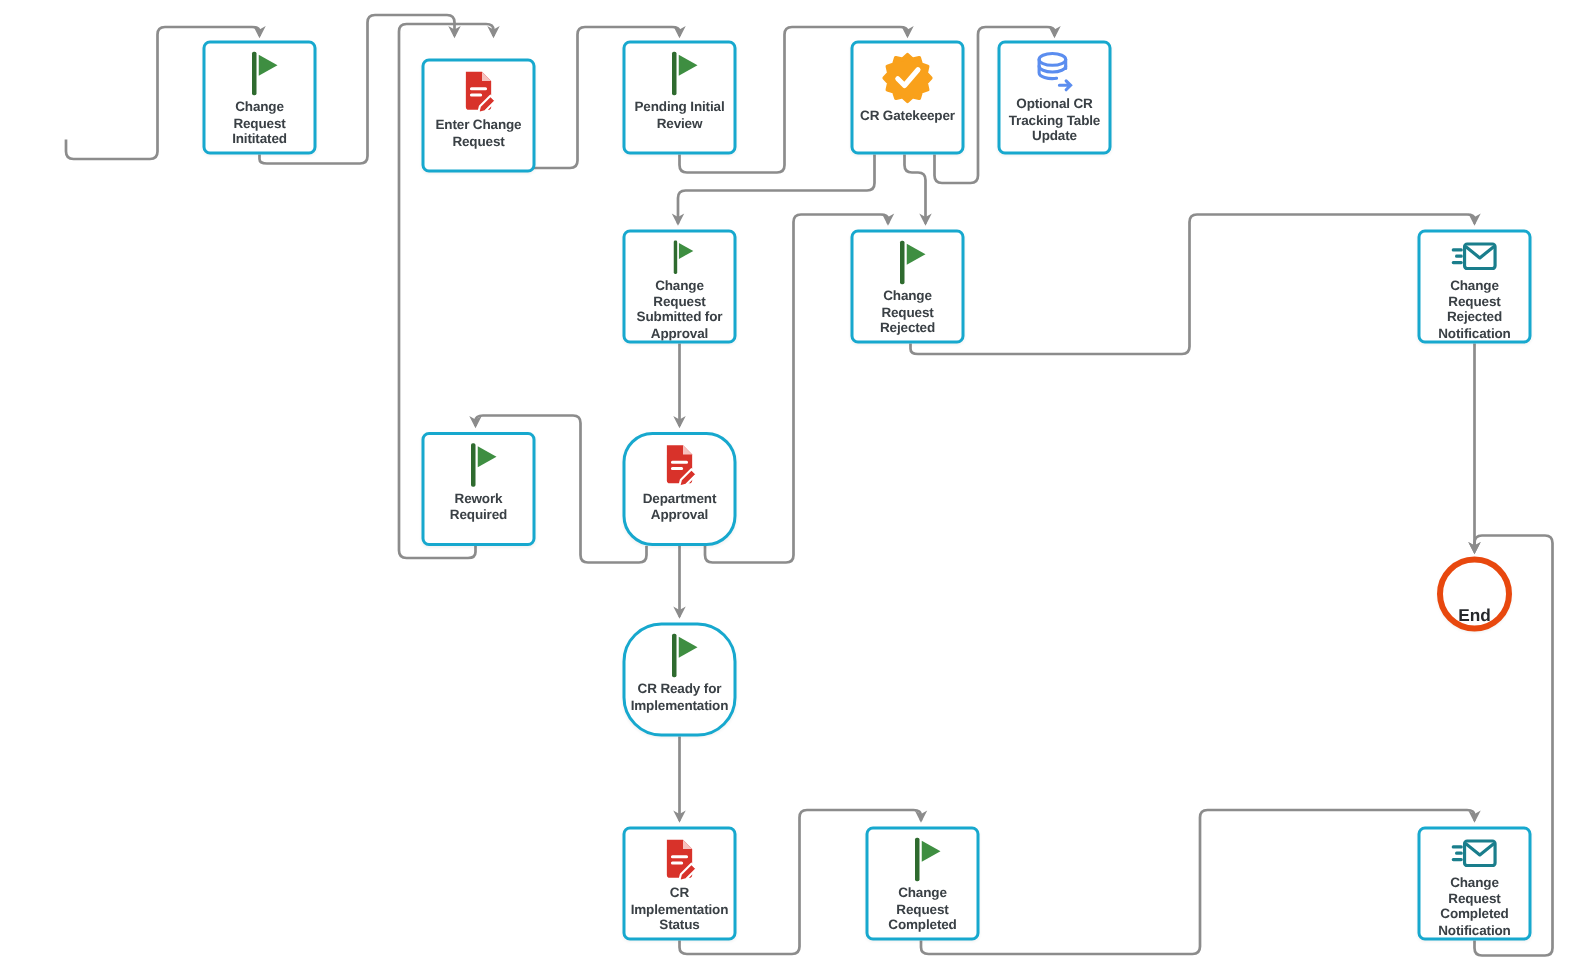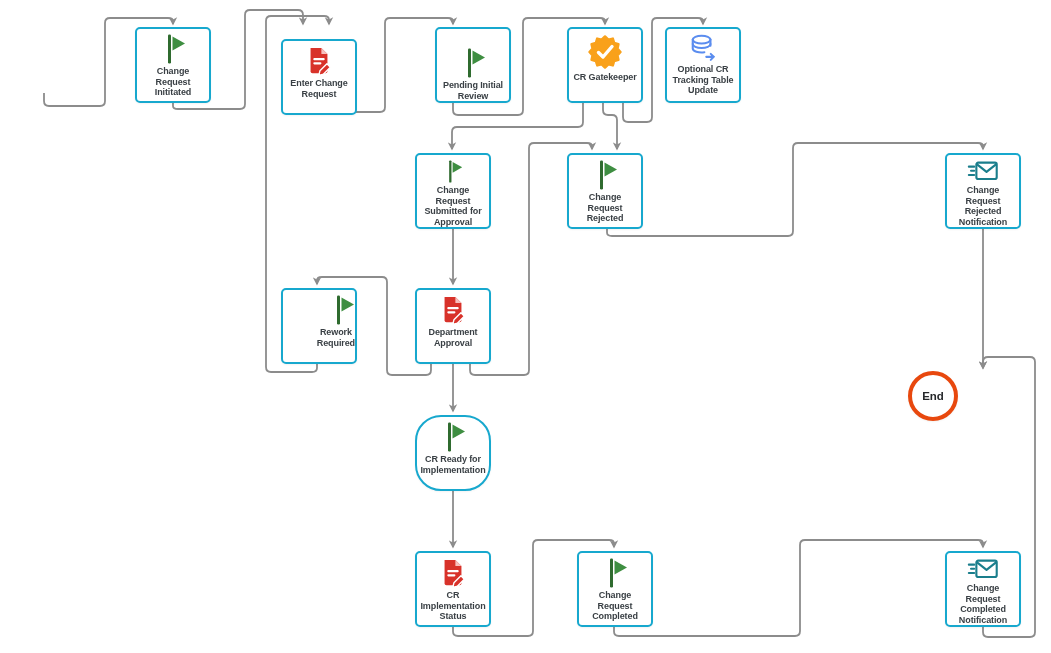--- a/index.html
+++ b/index.html
@@ -63,21 +63,21 @@
     <div class="node" style="left: 281px; top: 27px; margin-top: 12px;">
       <svg width="30" height="30" viewBox="0 0 32 32">
         <path d="M7,2 h11.5 L25,8.5 V27 a2,2 0 0 1 -2,2 H9 a2,2 0 0 1 -2,-2 Z" fill="#d8322a"></path>
         <path d="M18.5,2 V8.5 H25 Z" fill="#f6c1be"></path>
         <path d="M11,14 h10 M11,18.5 h6.5" stroke="#ffffff" stroke-width="2.2" stroke-linecap="round"></path>
         <path d="M17,26.5 l7.5,-7.5 3.6,3.6 -7.5,7.5 -4.8,1.2 Z" fill="#d8322a" stroke="#ffffff" stroke-width="1.5" stroke-linejoin="round"></path>
       </svg>
       <div class="lbl">Enter Change
 Request</div>
     </div>
-    <div class="node" style="left: 435px; top: 27px; justify-content: flex-end;">
+    <div class="node" style="left: 415px; top: 27px;">
       <svg width="26" height="30" viewBox="0 0 26 30">
         <rect x="8" y="0.5" width="3" height="29" rx="1.2" fill="#2f6b2f"></rect>
         <path d="M12.5,2.5 L25,9.5 L12.5,16.5 Z" fill="#3e8e41"></path>
       </svg>
       <div class="lbl">Pending Initial
 Review</div>
     </div>
     <div class="node" style="left: 665px; top: 27px;">
       <svg width="30" height="28" viewBox="0 0 32 30" fill="none" stroke="#5b8def" stroke-width="2.2" stroke-linecap="round">
         <ellipse cx="14.5" cy="6" rx="9.5" ry="4.2"></ellipse>
@@ -120,29 +120,29 @@
       <svg width="34" height="24" viewBox="0 0 36 26" fill="none" stroke="#1a7e8c" stroke-width="2.4" stroke-linecap="round" stroke-linejoin="round">
         <rect x="10.5" y="3" width="23" height="18.5" rx="2"></rect>
         <path d="M12,5.5 L22,13.5 L32,5.5"></path>
         <path d="M2,7.5 h6 M4.5,12.2 h3.5 M2,17 h6"></path>
       </svg>
       <div class="lbl">Change
 Request
 Rejected
 Notification</div>
     </div>
-    <div class="node" style="left: 281px; top: 288px; align-items: flex-end;">
+    <div class="node" style="left: 281px; top: 288px;">
       <svg width="26" height="30" viewBox="0 0 26 30">
         <rect x="8" y="0.5" width="3" height="29" rx="1.2" fill="#2f6b2f"></rect>
         <path d="M12.5,2.5 L25,9.5 L12.5,16.5 Z" fill="#3e8e41"></path>
       </svg>
       <div class="lbl">Rework
 Required</div>
     </div>
-    <div class="node" style="left: 415px; top: 288px;">
+    <div class="node" style="left: 415px; top: 288px; border-radius: 20px;">
       <svg width="30" height="30" viewBox="0 0 32 32">
         <path d="M7,2 h11.5 L25,8.5 V27 a2,2 0 0 1 -2,2 H9 a2,2 0 0 1 -2,-2 Z" fill="#d8322a"></path>
         <path d="M18.5,2 V8.5 H25 Z" fill="#f6c1be"></path>
         <path d="M11,14 h10 M11,18.5 h6.5" stroke="#ffffff" stroke-width="2.2" stroke-linecap="round"></path>
         <path d="M17,26.5 l7.5,-7.5 3.6,3.6 -7.5,7.5 -4.8,1.2 Z" fill="#d8322a" stroke="#ffffff" stroke-width="1.5" stroke-linejoin="round"></path>
       </svg>
       <div class="lbl">Department
 Approval</div>
     </div>
     <div class="node" style="left: 415px; top: 415px; border-radius: 26px;">
@@ -177,16 +177,16 @@
       <svg width="34" height="24" viewBox="0 0 36 26" fill="none" stroke="#1a7e8c" stroke-width="2.4" stroke-linecap="round" stroke-linejoin="round">
         <rect x="10.5" y="3" width="23" height="18.5" rx="2"></rect>
         <path d="M12,5.5 L22,13.5 L32,5.5"></path>
         <path d="M2,7.5 h6 M4.5,12.2 h3.5 M2,17 h6"></path>
       </svg>
       <div class="lbl">Change
 Request
 Completed
 Notification</div>
     </div>
-    <div class="terminal" style="left: 908px; top: 371px; width: 50px; height: 50px; border: 4px solid rgb(232, 72, 14);">
+    <div class="terminal" style="left: 958px; top: 371px; width: 50px; height: 50px; border: 4px solid rgb(232, 72, 14); align-items: flex-end;">
       <span>End</span>
     </div>
   </div>
 
 </body></html>

